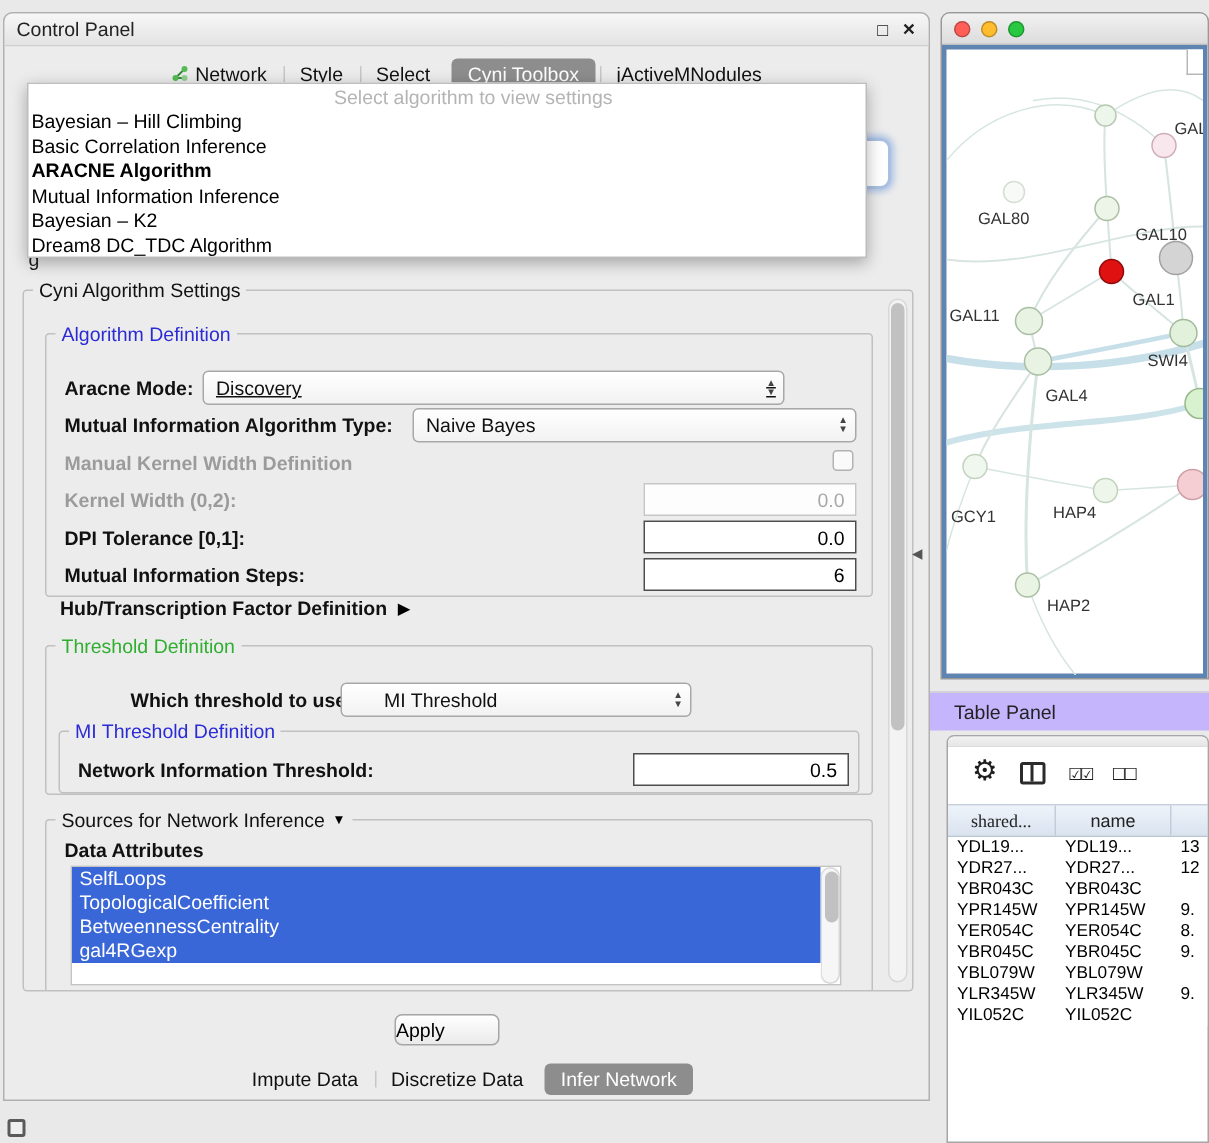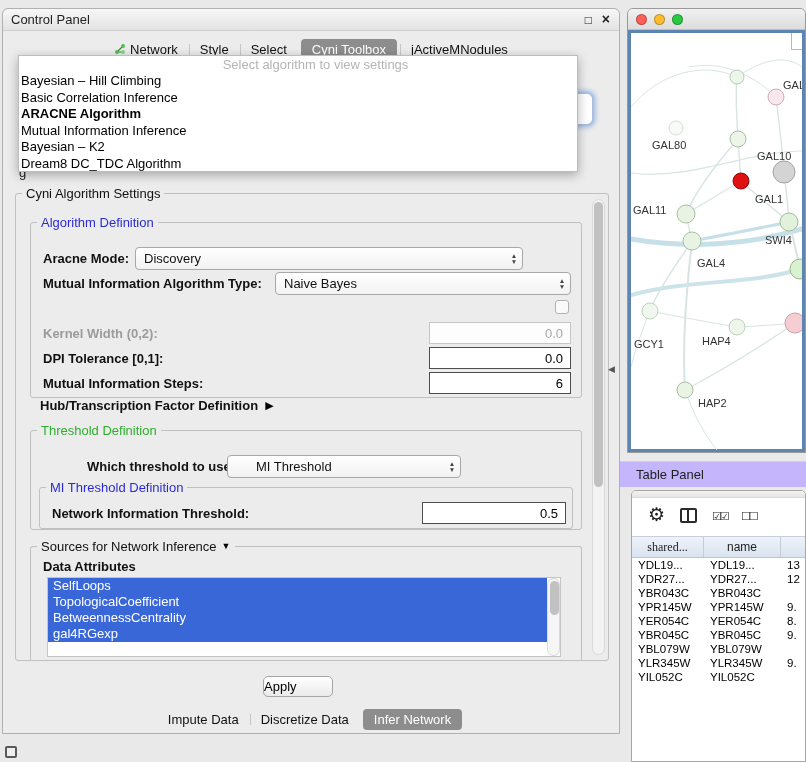--- a/index.html
+++ b/index.html
@@ -173,37 +173,38 @@
       </div>
     </div>
 
   <div class="groupbox settings-group">
     <span class="gb-title">Cyni Algorithm Settings</span>
 
     <div class="groupbox" style="left:14px; top:28px; width:552px; height:176px;">
       <span class="gb-title blue">Algorithm Definition</span>
 
       <span class="lbl" style="left:12px; top:28px;">Aracne Mode:</span>
-      <div class="combo" style="left:104px; top:24px; width:388px;">
+      <div class="combo" style="left:104px; top:24px; width:388px;text-decoration:underline;">
         <span class="combo-value">Discovery</span>
         <span class="combo-arrows">
             <span>▲</span>
             <span>▼</span>
           </span>
       </div>
 
       <span class="lbl" style="left:12px; top:53px;">Mutual Information Algorithm Type:</span>
       <div class="combo" style="left:244px; top:49px; width:296px;">
         <span class="combo-value">Naive Bayes</span>
         <span class="combo-arrows">
             <span>▲</span>
             <span>▼</span>
           </span>
       </div>
 
+      <span class="lbl disabled" style="left:12px; top:78px;">Manual Kernel Width Definition</span>
       <div class="checkbox" style="left:524px; top:77px;"></div>
 
       <span class="lbl disabled" style="left:12px; top:103px;">Kernel Width (0,2):</span>
       <input class="field disabled" style="left: 398px; top: 99px; width: 142px;" value="0.0">
 
       <span class="lbl" style="left:12px; top:128px;">DPI Tolerance [0,1]:</span>
       <input class="field" style="left: 398px; top: 124px; width: 142px;" value="0.0">
 
       <span class="lbl" style="left:12px; top:153px;">Mutual Information Steps:</span>
       <input class="field" style="left: 398px; top: 149px; width: 142px;" value="6">

